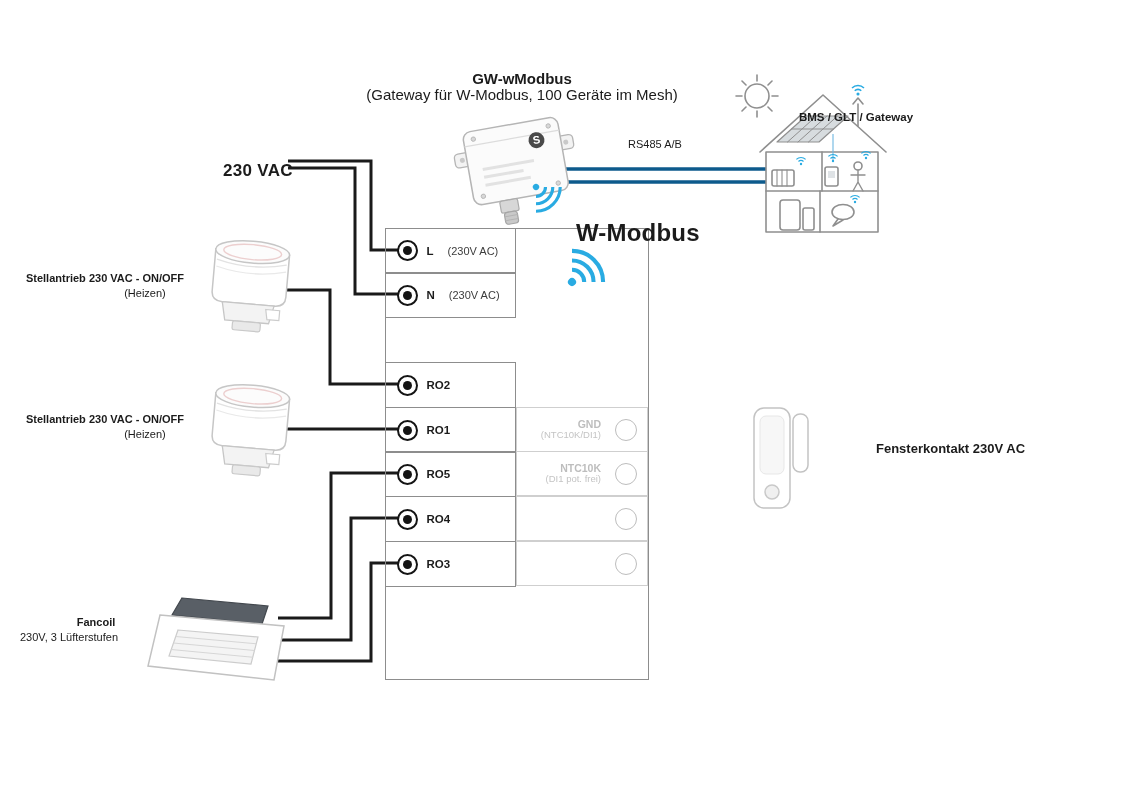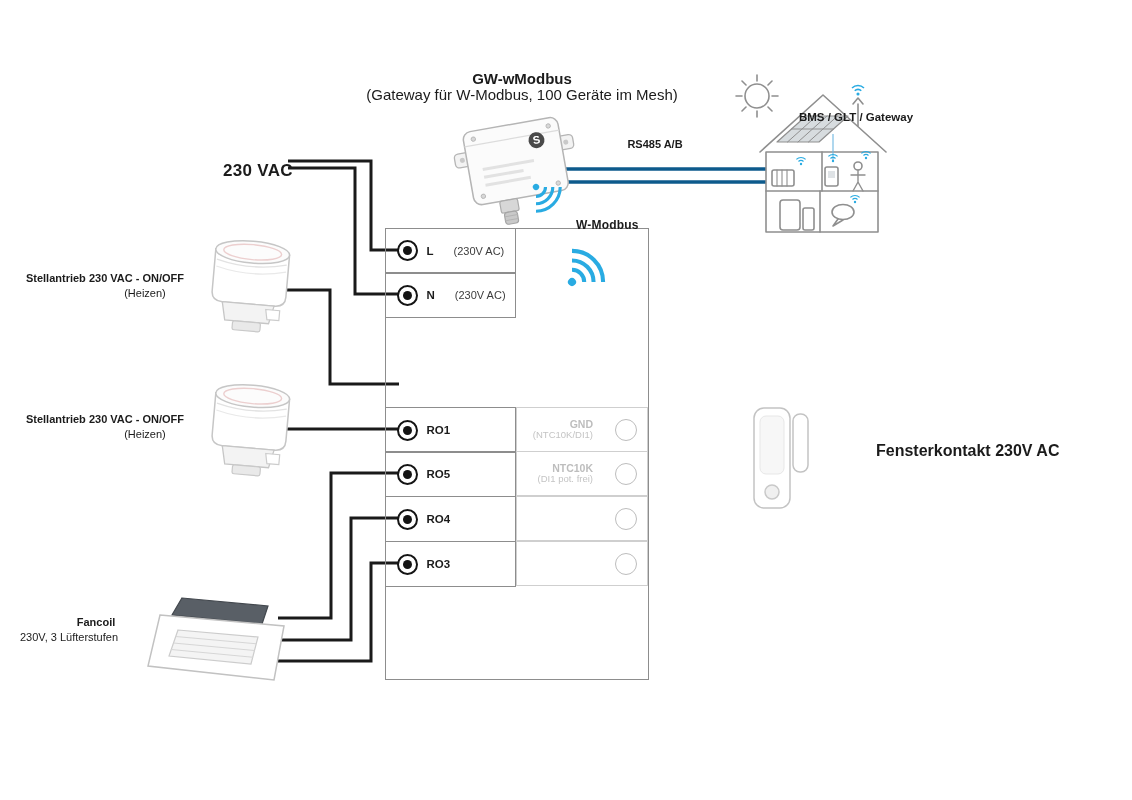--- a/index.html
+++ b/index.html
@@ -5,48 +5,48 @@
   html,body{margin:0;padding:0;background:#fff;}
   .canvas{position:relative;width:1132px;height:800px;background:#ffffff;overflow:hidden;
           font-family:"Liberation Sans",sans-serif;color:#1b1b1b;}
   svg.art{position:absolute;left:0;top:0;z-index:1;}
   .lbl{position:absolute;z-index:3;line-height:1.25;}
   .c{text-align:center;}
 
   .gw-title{left:432px;top:70px;width:180px;font-size:15px;font-weight:bold;}
   .gw-sub{left:340px;top:86px;width:364px;font-size:15px;}
   .bms-label{left:786px;top:69px;width:140px;font-size:11.5px;font-weight:bold;margin-top:41px;}
-  .rs485-label{left:600px;top:138px;width:110px;font-size:11px;font-weight:bold;}
+  .rs485-label{left:600px;top:138px;width:110px;font-size:11px;font-weight:normal;}
   .vac-label{left:198px;top:160px;font-size:17px;font-weight:bold;letter-spacing:.3px;margin-left:25px;}
-  .wmodbus-label{left:576px;top:218px;font-size:12px;font-weight:bold;letter-spacing:.2px;}
+  .wmodbus-label{left:576px;top:218px;font-size:24px;font-weight:bold;letter-spacing:.2px;}
   .a1-l1{left:10px;top:272px;width:190px;font-size:11px;font-weight:bold;}
   .a1-l2{left:95px;top:287px;width:100px;font-size:11px;}
   .a2-l1{left:10px;top:413px;width:190px;font-size:11px;font-weight:bold;}
   .a2-l2{left:95px;top:428px;width:100px;font-size:11px;}
   .fc-l1{left:40px;top:616px;width:112px;font-size:11px;font-weight:bold;}
   .fc-l2{left:6px;top:631px;width:126px;font-size:11px;}
-  .fk-label{left:828px;top:441px;font-size:16px;font-weight:bold;padding-left:48px;}
+  .fk-label{left:828px;top:441px;font-size:13px;font-weight:bold;padding-left:48px;}
 
   
   .tblock{position:absolute;left:385px;top:228px;width:262px;height:450px;
           border:1.5px solid #8d8d8d;z-index:2;background:transparent;}
   .trow{position:absolute;left:-1.5px;width:131.5px;height:46px;border:1.5px solid #8d8d8d;
         box-sizing:border-box;display:flex;align-items:center;padding-left:11px;}
   .tdot{width:21px;height:21px;border-radius:50%;border:2.6px solid #141414;background:#fff;
         display:flex;align-items:center;justify-content:center;flex:none;box-sizing:border-box;}
   .tdot .din{width:9px;height:9px;border-radius:50%;background:#141414;}
   .tl{margin-left:9px;font-size:11.5px;white-space:nowrap;color:#1b1b1b;}
-  .tl .ts{font-weight:normal;font-size:11px;color:#3c3c3c;margin-left:20px;}
+  .tl .ts{font-weight:normal;font-size:11px;color:#3c3c3c;margin-left:14px;}
   .trow.inactive{border-color:#8d8d8d;}
   .trow.inactive .tdot{border-color:#c7c7c7;border-width:2px;}
   .trow.inactive .tl b,.trow.inactive .tl .ts{color:#c7c7c7;}
 
   .rrow{position:absolute;left:130px;width:132px;height:45px;border:1px solid #cfcfcf;
         box-sizing:border-box;display:flex;align-items:center;justify-content:flex-end;
-        gap:22px;padding-right:10px;}
+        gap:14px;padding-right:10px;}
   .rtext{display:flex;flex-direction:column;align-items:flex-end;line-height:1.15;}
   .r1{font-size:10.5px;font-weight:bold;color:#bdbdbd;}
   .r2{font-size:9.5px;color:#c4c4c4;}
   .rcircle{width:22px;height:22px;border-radius:50%;border:1.5px solid #bdbdbd;background:#fff;
            flex:none;box-sizing:border-box;}
 </style>
 </head>
 <body>
 
 <div class="canvas">
@@ -212,20 +212,26 @@
           <span class="din"></span>
         </span>
       <span class="tl"><b>L</b><span class="ts">(230V AC)</span></span>
     </div>
     <div class="trow" style="top:43px">
       <span class="tdot">
           <span class="din"></span>
         </span>
       <span class="tl"><b>N</b><span class="ts">(230V AC)</span></span>
     </div>
+    <div class="trow" style="top:133px">
+      <span class="tdot">
+          <span class="din"></span>
+        </span>
+      <span class="tl"><b>RO2</b><span class="ts"></span></span>
+    </div>
     <div class="trow" style="top:178px">
       <span class="tdot">
           <span class="din"></span>
         </span>
       <span class="tl"><b>RO1</b><span class="ts"></span></span>
     </div>
     <div class="trow" style="top:222px">
       <span class="tdot">
           <span class="din"></span>
         </span>

